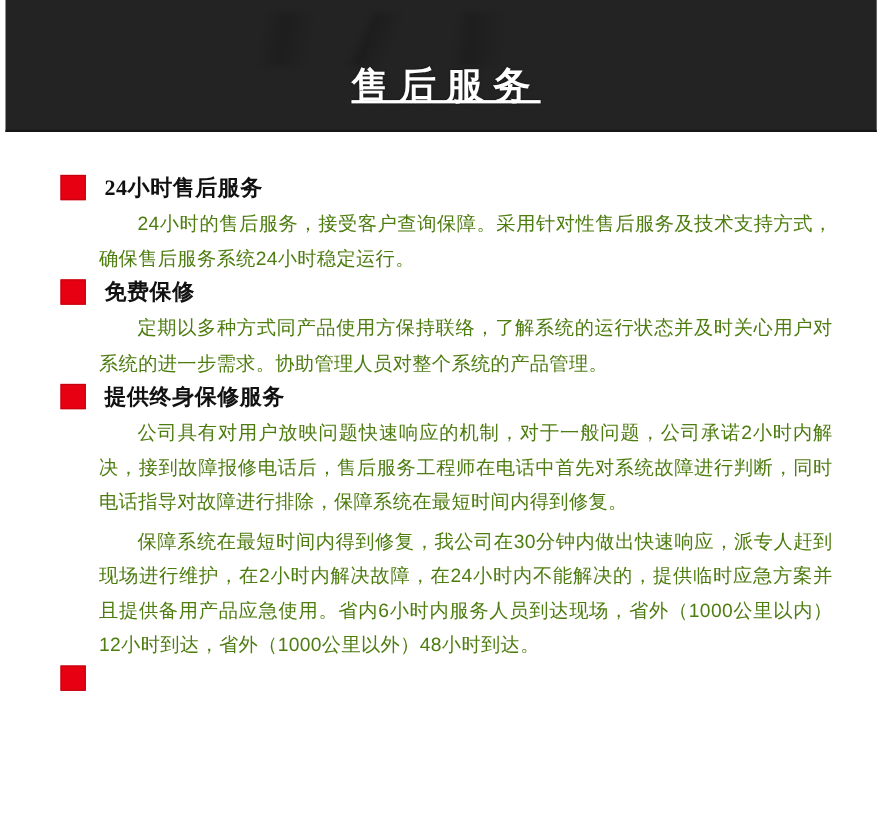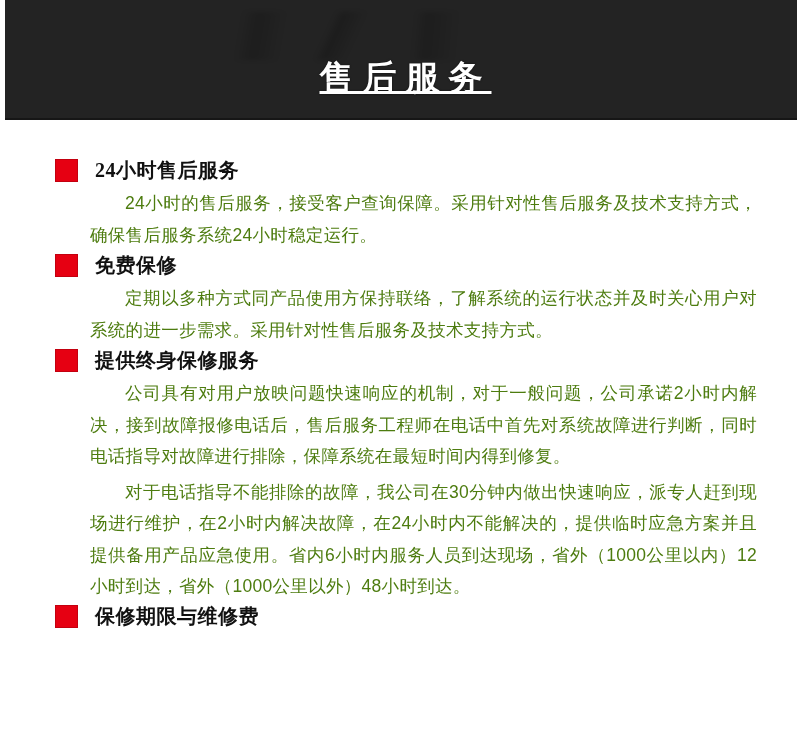--- a/index.html
+++ b/index.html
@@ -95,33 +95,32 @@
         <h2>24小时售后服务</h2>
       </div>
       <p>24小时的售后服务，接受客户查询保障。采用针对性售后服务及技术支持方式，确保售后服务系统24小时稳定运行。</p>
     </section>
 
     <section>
       <div class="sec-head">
         <span class="bullet"></span>
         <h2>免费保修</h2>
       </div>
-      <p>定期以多种方式同产品使用方保持联络，了解系统的运行状态并及时关心用户对系统的进一步需求。采用针对性售后服务及技术支持方式。</p>
+      <p>定期以多种方式同产品使用方保持联络，了解系统的运行状态并及时关心用户对系统的进一步需求。协助管理人员对整个系统的产品管理。</p>
     </section>
 
     <section>
       <div class="sec-head">
         <span class="bullet"></span>
         <h2>提供终身保修服务</h2>
       </div>
       <p>公司具有对用户放映问题快速响应的机制，对于一般问题，公司承诺2小时内解决，接到故障报修电话后，售后服务工程师在电话中首先对系统故障进行判断，同时电话指导对故障进行排除，保障系统在最短时间内得到修复。</p>
-      <p>对于电话指导不能排除的故障，我公司在30分钟内做出快速响应，派专人赶到现场进行维护，在2小时内解决故障，在24小时内不能解决的，提供临时应急方案并且提供备用产品应急使用。省内6小时内服务人员到达现场，省外（1000公里以内）12小时到达，省外（1000公里以外）48小时到达。</p>
+      <p>保障系统在最短时间内得到修复，我公司在30分钟内做出快速响应，派专人赶到现场进行维护，在2小时内解决故障，在24小时内不能解决的，提供临时应急方案并且提供备用产品应急使用。省内6小时内服务人员到达现场，省外（1000公里以内）12小时到达，省外（1000公里以外）48小时到达。</p>
     </section>
 
     <section>
       <div class="sec-head">
         <span class="bullet"></span>
-        <h2>保修期限与维修费</h2>
       </div>
     </section>
 
   </main>
 </div>
 
 </body></html>

